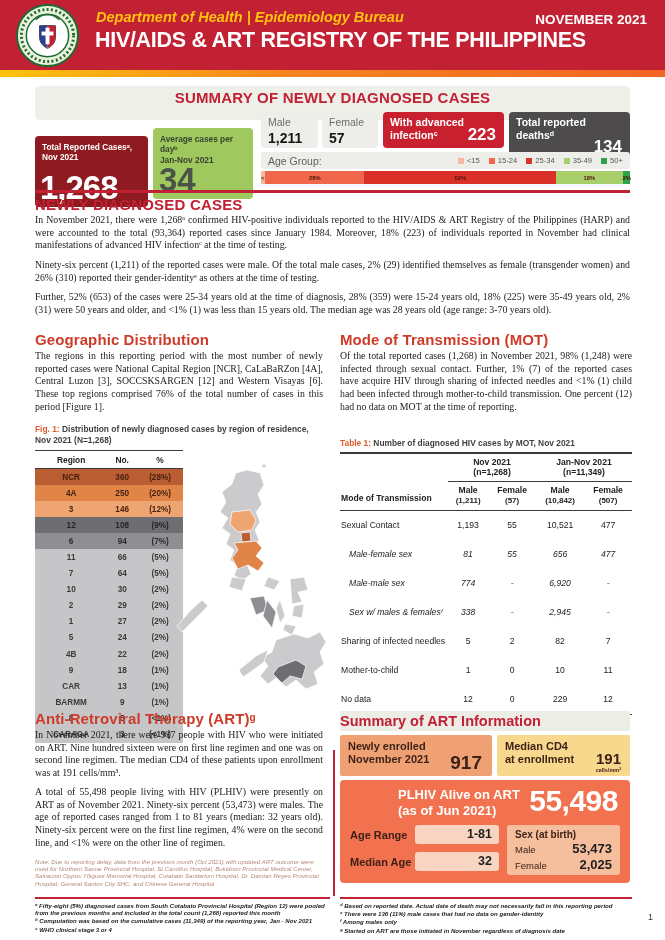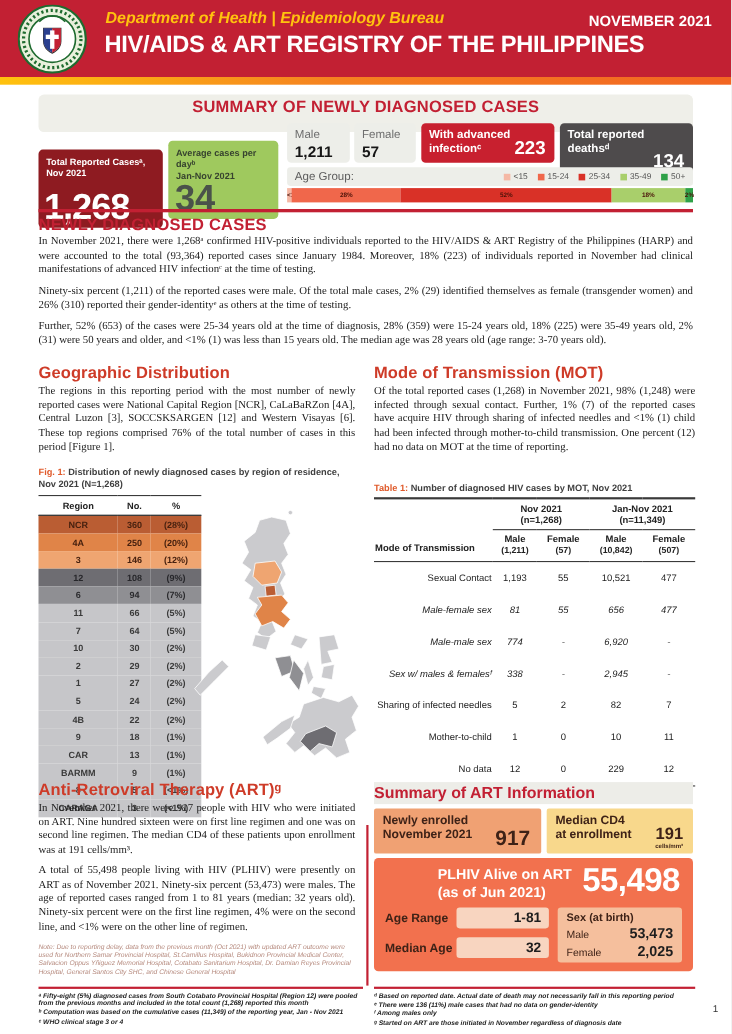--- a/index.html
+++ b/index.html
@@ -71,21 +71,21 @@
 
   
   .mot-table{position:absolute;left:340px;top:452px;width:292px;border-collapse:collapse;font-size:8.6px;color:#222;}
   .mot-table th{font-weight:bold;line-height:1.2;}
   .mot-table .grp{border-bottom:1px solid #3A3A3A;padding:3px 0 3px 0;text-align:center;}
   .mot-table .top{border-top:2px solid #3A3A3A;}
   .mot-table .rowhead{text-align:left;vertical-align:bottom;border-bottom:1.6px solid #3A3A3A;padding-bottom:6px;width:106px;}
   .mot-table .sub{text-align:center;border-bottom:1.6px solid #3A3A3A;padding:3px 0 4px 0;}
   .mot-table .sub .n{font-size:8px;}
   .mot-table td{height:27px;text-align:center;}
-  .mot-table td.rl{text-align:right;}
+  .mot-table td.rl{text-align:left;}
   .mot-table tr.it td{font-style:italic;}
   .mot-table tr.it td.rl{padding-left:9px;}
   .mot-table tr.last td{border-bottom:1.6px solid #3A3A3A;}
 
   
   .art-note{position:absolute;left:35px;top:858px;width:288px;font-size:6.1px;font-style:italic;color:#B5897D;line-height:1.18;}
   .vdiv{position:absolute;left:333px;top:750px;width:2px;height:146px;background:var(--brand-red);}
   .artsum-bar{position:absolute;left:340px;top:711px;width:290px;height:20px;background:#EDEDE8;}
   .artsum-title{position:absolute;left:340px;top:711px;font-size:14.5px;font-weight:bold;color:var(--brand-red);line-height:20px;}
   .card-enr{left:340px;top:735px;width:152px;height:41px;background:var(--art-salmon);color:#3E2217;padding:5px 8px;border-radius:2px;}

